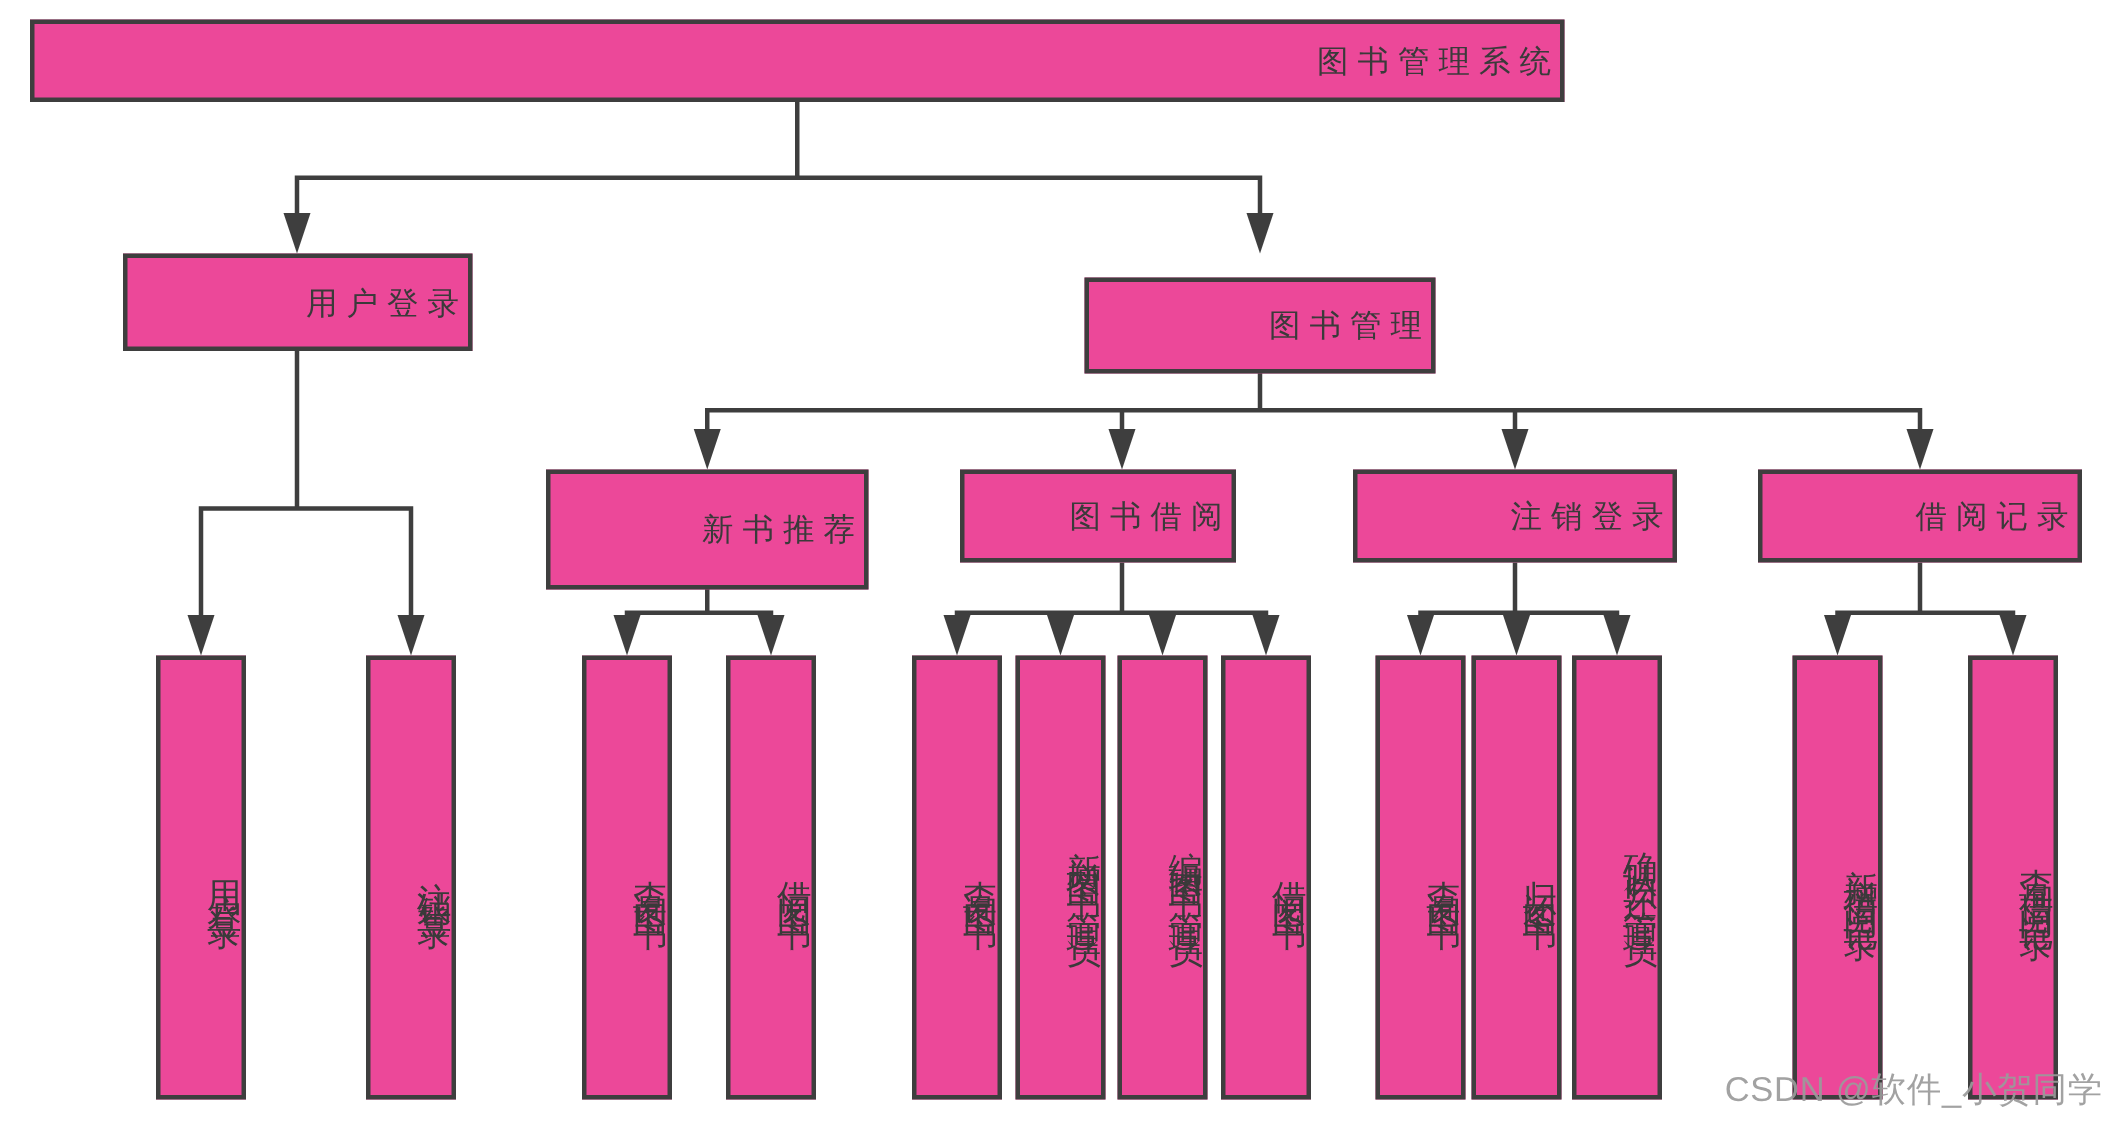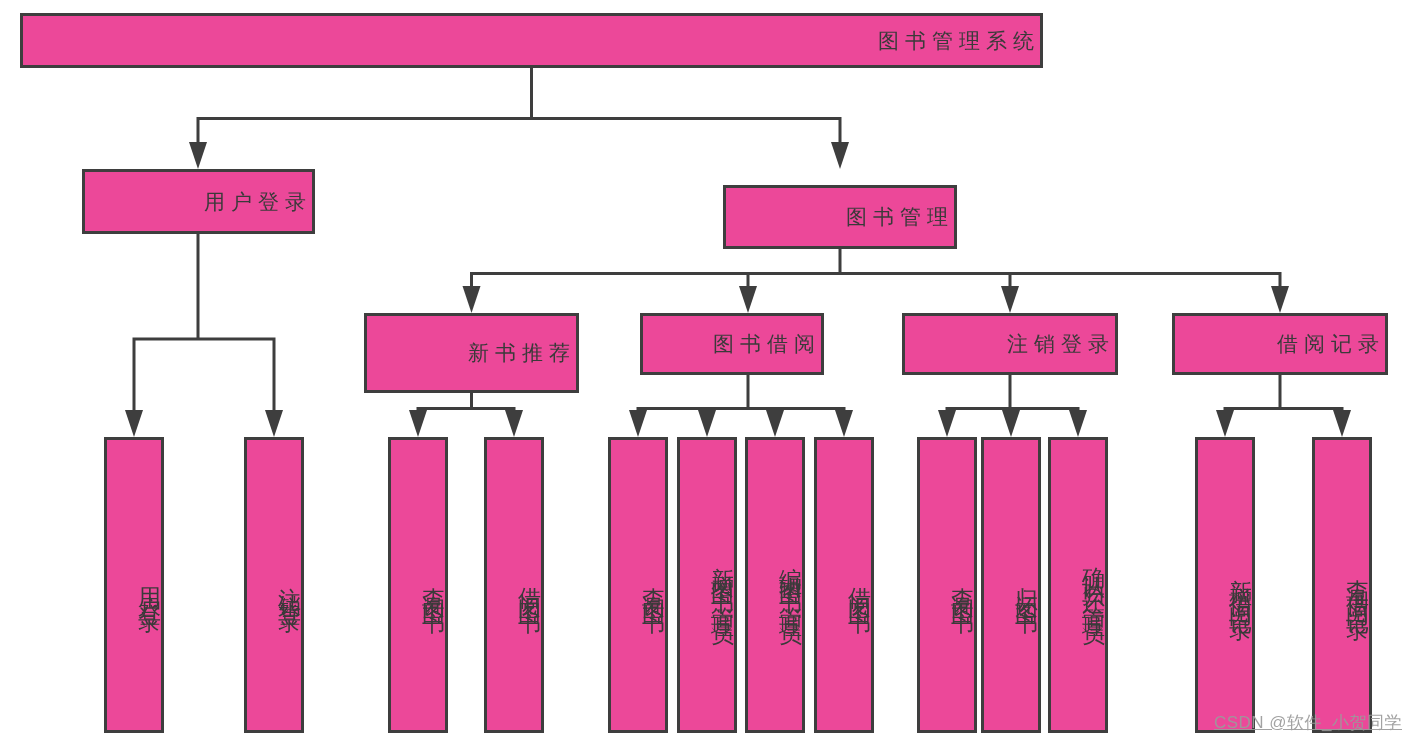--- a/index.html
+++ b/index.html
@@ -39,27 +39,26 @@
     text-orientation: mixed;
     font-size: 23px;
     letter-spacing: 8px;
     line-height: 1;
     white-space: nowrap;
   }
   #watermark {
     position: absolute;
     right: 3px;
     top: 711px;
-    font-size: 17px;
+    font-size: 23px;
     color: #9b9b9b;
     letter-spacing: 0.5px;
     z-index: 5;
     opacity: 0.92;
     white-space: nowrap;
-    text-decoration: underline;
   }
 </style>
 </head>
 <body>
 
 <div id="canvas">
 
   <svg id="connectors" viewBox="0 0 1405 747" xmlns="http://www.w3.org/2000/svg">
     <g stroke="#3e3e3e" stroke-width="3" fill="none">
 

